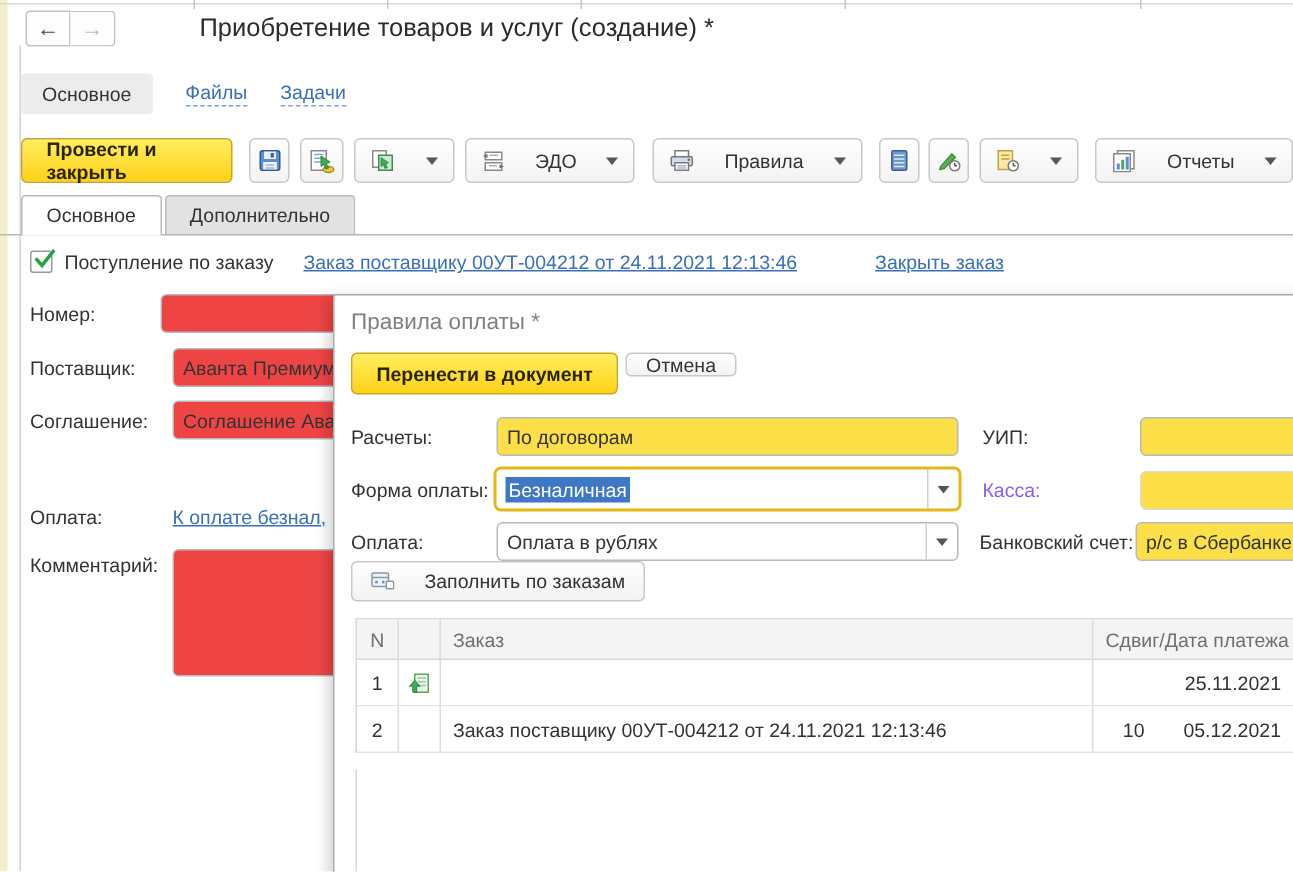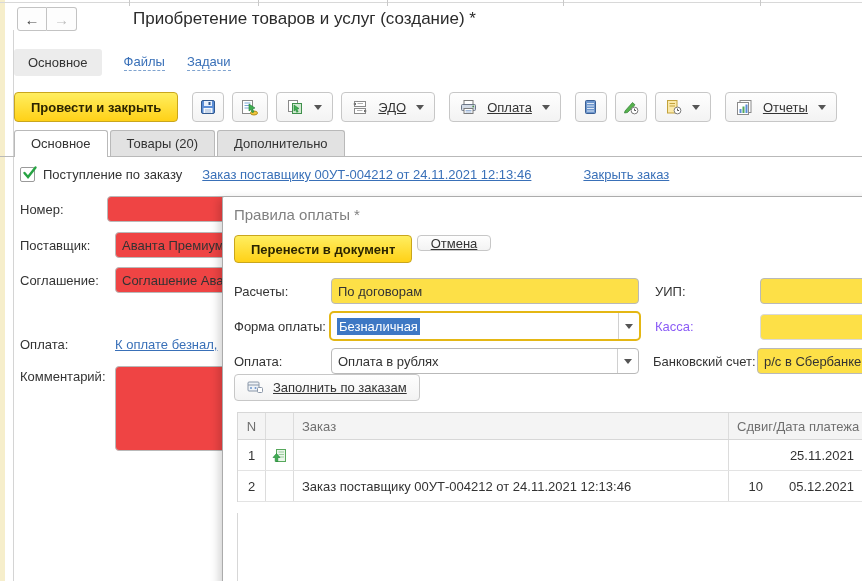--- a/index.html
+++ b/index.html
@@ -20,21 +20,21 @@
   .histbtn.fwd  { border-radius:0 3px 3px 0; border-left:none; color:#bdbdbd; }
   .win-title { position:absolute; left:133px; top:9px; font-size:17px; color:#2b2b2b; white-space:nowrap; }
 
   .nav-tabs { position:absolute; left:14px; top:49px; display:flex; align-items:center; gap:22px; }
   .nav-chip { background:#ececec; border-radius:3px; padding:6px 14px; color:#333; cursor:pointer; }
   .nav-link { color:#3970b8; border-bottom:1px dashed #7fa3cf; cursor:pointer; padding-bottom:1px; }
 
   
   .toolbar { position:absolute; left:14px; top:92px; height:30px; display:flex; align-items:stretch; }
   .btn { background:linear-gradient(#fefefe,#f3f3f3); border:1px solid #c7c7c7; border-radius:4px;
-    display:flex; align-items:center; justify-content:center; gap:10px; cursor:pointer; color:#333;text-decoration:underline; }
+    display:flex; align-items:center; justify-content:center; gap:20px; cursor:pointer; color:#333; }
   .btn-yellow { background:linear-gradient(#ffee60,#ffd117); border:1px solid #c9a61d; font-weight:bold;
     color:#2b2400; border-radius:4px; padding:0 16px; display:flex; align-items:center; cursor:pointer; }
   .tb-gap { width:8px; } .tb-gap-lg { width:14px; }
   .icon-btn { width:32px; }
   .drop-arrow { width:0; height:0; border-left:4px solid transparent; border-right:4px solid transparent;
     border-top:5px solid #555; display:inline-block; }
   .combo-btn { padding:0 10px; }
 
   
   .page-tabs { position:absolute; left:14px; top:130px; height:27px; display:flex; }
@@ -168,21 +168,21 @@
     <div class="tb-gap-lg"></div>
     <div class="btn combo-btn">
       <svg width="17" height="16" viewBox="0 0 17 16">
         <rect x="4" y="1.5" width="9" height="4" fill="#fff" stroke="#7b7b7b"></rect>
         <rect x="1.5" y="5.5" width="14" height="6" rx="1" fill="#d3dbe6" stroke="#6c7687"></rect>
         <rect x="4" y="9.5" width="9" height="5" fill="#fff" stroke="#7b7b7b"></rect>
         <line x1="5.5" y1="11.5" x2="11.5" y2="11.5" stroke="#9db6d8"></line>
         <line x1="5.5" y1="13" x2="11.5" y2="13" stroke="#9db6d8"></line>
         <circle cx="13.2" cy="7.5" r="0.9" fill="#4d8a45"></circle>
       </svg>
-      <span>Оплата</span>
+      <span>Правила</span>
       <span class="drop-arrow"></span>
     </div>
     <div class="tb-gap-lg"></div>
     <div class="btn icon-btn">
       <svg width="13" height="16" viewBox="0 0 13 16">
         <rect x="1.5" y="1.5" width="10" height="13" rx="1" fill="#6d96cd" stroke="#3a5f94"></rect>
         <line x1="3" y1="4.5" x2="10" y2="4.5" stroke="#dfe9f6"></line>
         <line x1="3" y1="7" x2="10" y2="7" stroke="#dfe9f6"></line>
         <line x1="3" y1="9.5" x2="10" y2="9.5" stroke="#dfe9f6"></line>
         <line x1="3" y1="12" x2="10" y2="12" stroke="#dfe9f6"></line>
@@ -218,21 +218,20 @@
         <rect x="6.5" y="7.5" width="2" height="6.5" fill="#53a85c"></rect>
         <rect x="9.5" y="5.5" width="2" height="8.5" fill="#5b8ed6"></rect>
       </svg>
       <span>Отчеты</span>
       <span class="drop-arrow"></span>
     </div>
   </div>
 
   <div class="page-tabs">
     <div class="ptab active">Основное</div>
-    <div class="ptab">Товары (20)</div>
     <div class="ptab">Дополнительно</div>
   </div>
   <div class="panel-line"></div>
 
   <div class="order-row">
     <span class="cb">
       <svg width="16" height="16" viewBox="0 0 16 16">
         <path d="M2.5 8 L6 12 L13.5 2.5" fill="none" stroke="#27a343" stroke-width="2.4" stroke-linecap="round"></path>
       </svg>
     </span>

